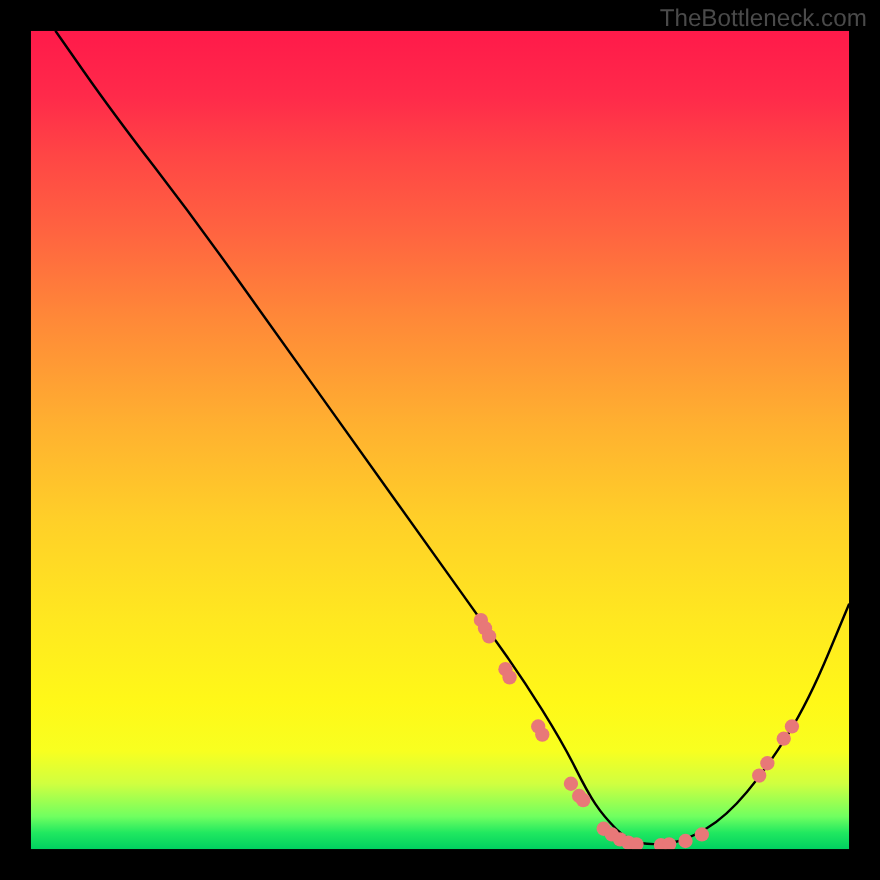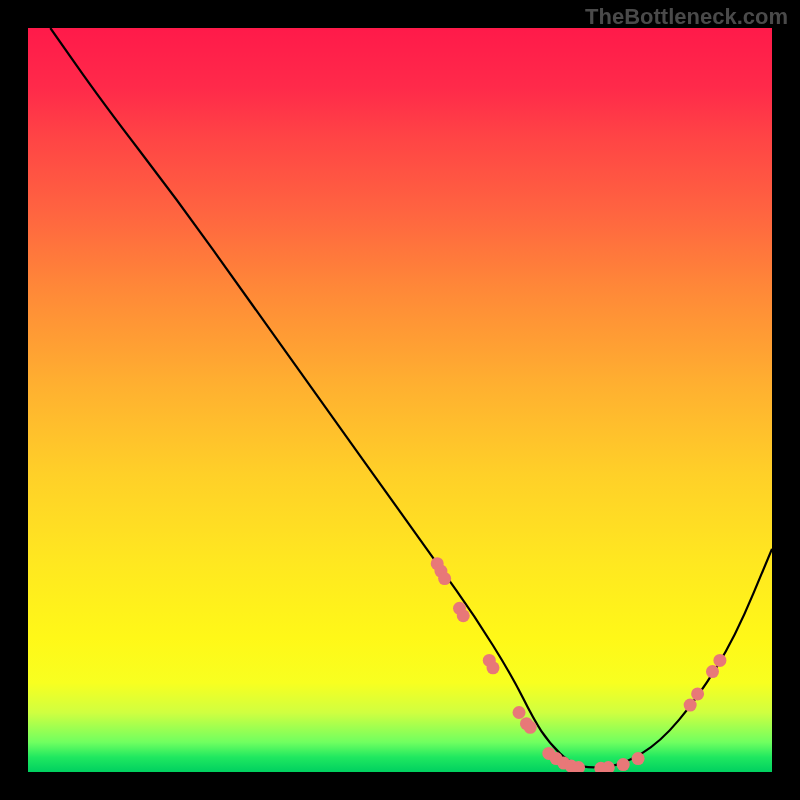--- a/index.html
+++ b/index.html
@@ -9,21 +9,21 @@
     background: #000;
     position: relative;
     font-family: Arial, sans-serif;
   }
   .watermark {
     position: absolute;
     top: 4px;
     right: 12px;
     color: #4a4a4a;
     font-size: 22px;
-    font-weight: bold;
+    font-weight: normal;
     z-index: 10;
   }
   .plot-area {
     position: absolute;
     top: 28px;
     left: 28px;
     width: 744px;
     height: 744px;
     overflow: hidden;
   }

